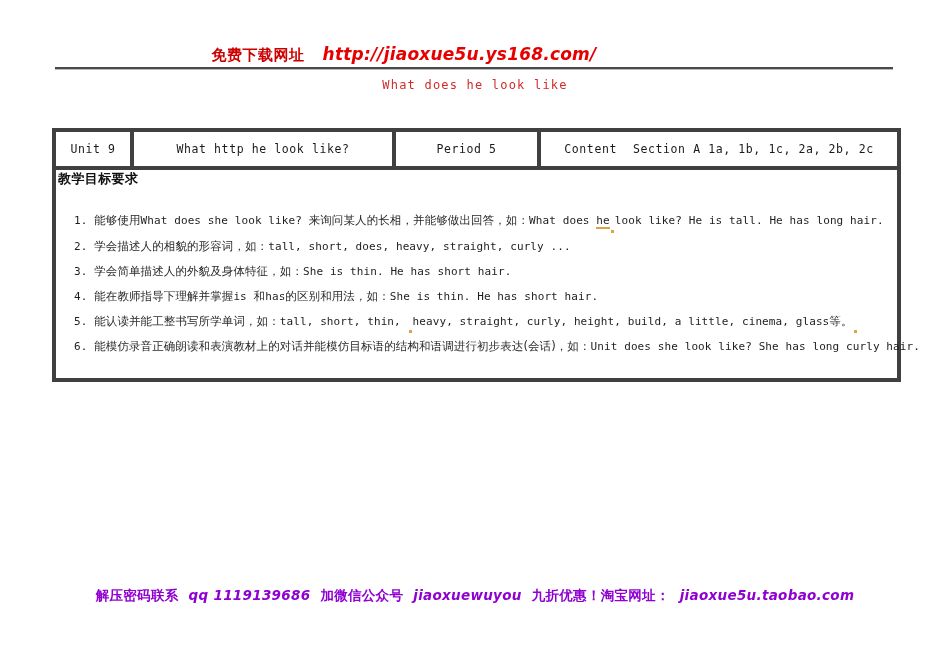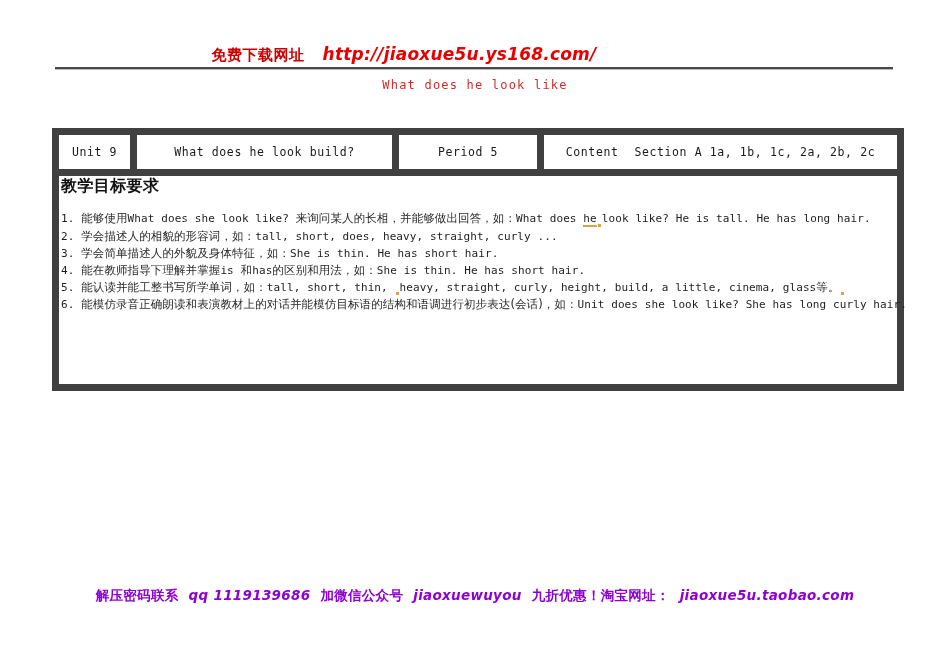--- a/index.html
+++ b/index.html
@@ -68,21 +68,21 @@
   
   .doc-table {
     position: absolute;
     left: 52px;
     top: 128px;
     width: 845px;
     border-collapse: collapse;
     table-layout: fixed;
   }
   .doc-table td {
-    border: 7px solid #404040;
+    border: 4px solid #404040;
     padding: 0;
     vertical-align: top;
   }
 
   .hdr-cell {
     height: 34px;
     text-align: center;
     vertical-align: middle !important;
     font-family: "DejaVu Sans Mono", "Liberation Mono", monospace;
     font-size: 11.5px;
@@ -93,38 +93,38 @@
   .hdr-cell .gap { display: inline-block; width: 16px; }
 
   .body-cell {
     height: 208px;
     padding: 26px 0 0 6px;
   }
 
   .objectives-heading {
     font-family: "DejaVu Sans", "Liberation Sans", sans-serif;
     font-weight: bold;
-    font-size: 16px;
+    font-size: 13px;
     color: #111111;
-    margin: 0 0 13px 2px;
+    margin: 0 0 20px 2px;
     letter-spacing: 0.4px;
   }
 
   .obj-list {
     margin: 0;
     padding: 0;
     list-style: none;
   }
   .obj-list li {
     font-family: "DejaVu Sans Mono", "Liberation Mono", monospace;
     font-size: 11px;
-    line-height: 16px;
+    line-height: 25px;
     color: #1d1d1d;
     white-space: nowrap;
-    margin-left: 2px;
+    margin-left: 18px;
     letter-spacing: 0.1px;
   }
   .obj-list li .cn {
     font-family: "DejaVu Sans", "Liberation Sans", sans-serif;
     font-size: 11.5px;
     color: #2a2a2a;
   }
   .mark-underline {
     border-bottom: 2px solid #d9a441;
   }
@@ -168,21 +168,21 @@
 <table class="doc-table">
   <colgroup>
     <col style="width:78px">
     <col style="width:262px">
     <col style="width:145px">
     <col style="width:360px">
   </colgroup>
   <tbody>
     <tr>
       <td class="hdr-cell">Unit 9</td>
-      <td class="hdr-cell">What does he look build?</td>
+      <td class="hdr-cell">What http he look like?</td>
       <td class="hdr-cell">Period 5</td>
       <td class="hdr-cell">
         <span>Content</span><span class="gap"></span><span>Section A  1a, 1b, 1c, 2a, 2b, 2c</span>
       </td>
     </tr>
     <tr>
       <td class="body-cell" colspan="4">
         <div class="objectives-heading">教学目标要求</div>
         <ul class="obj-list">
 

